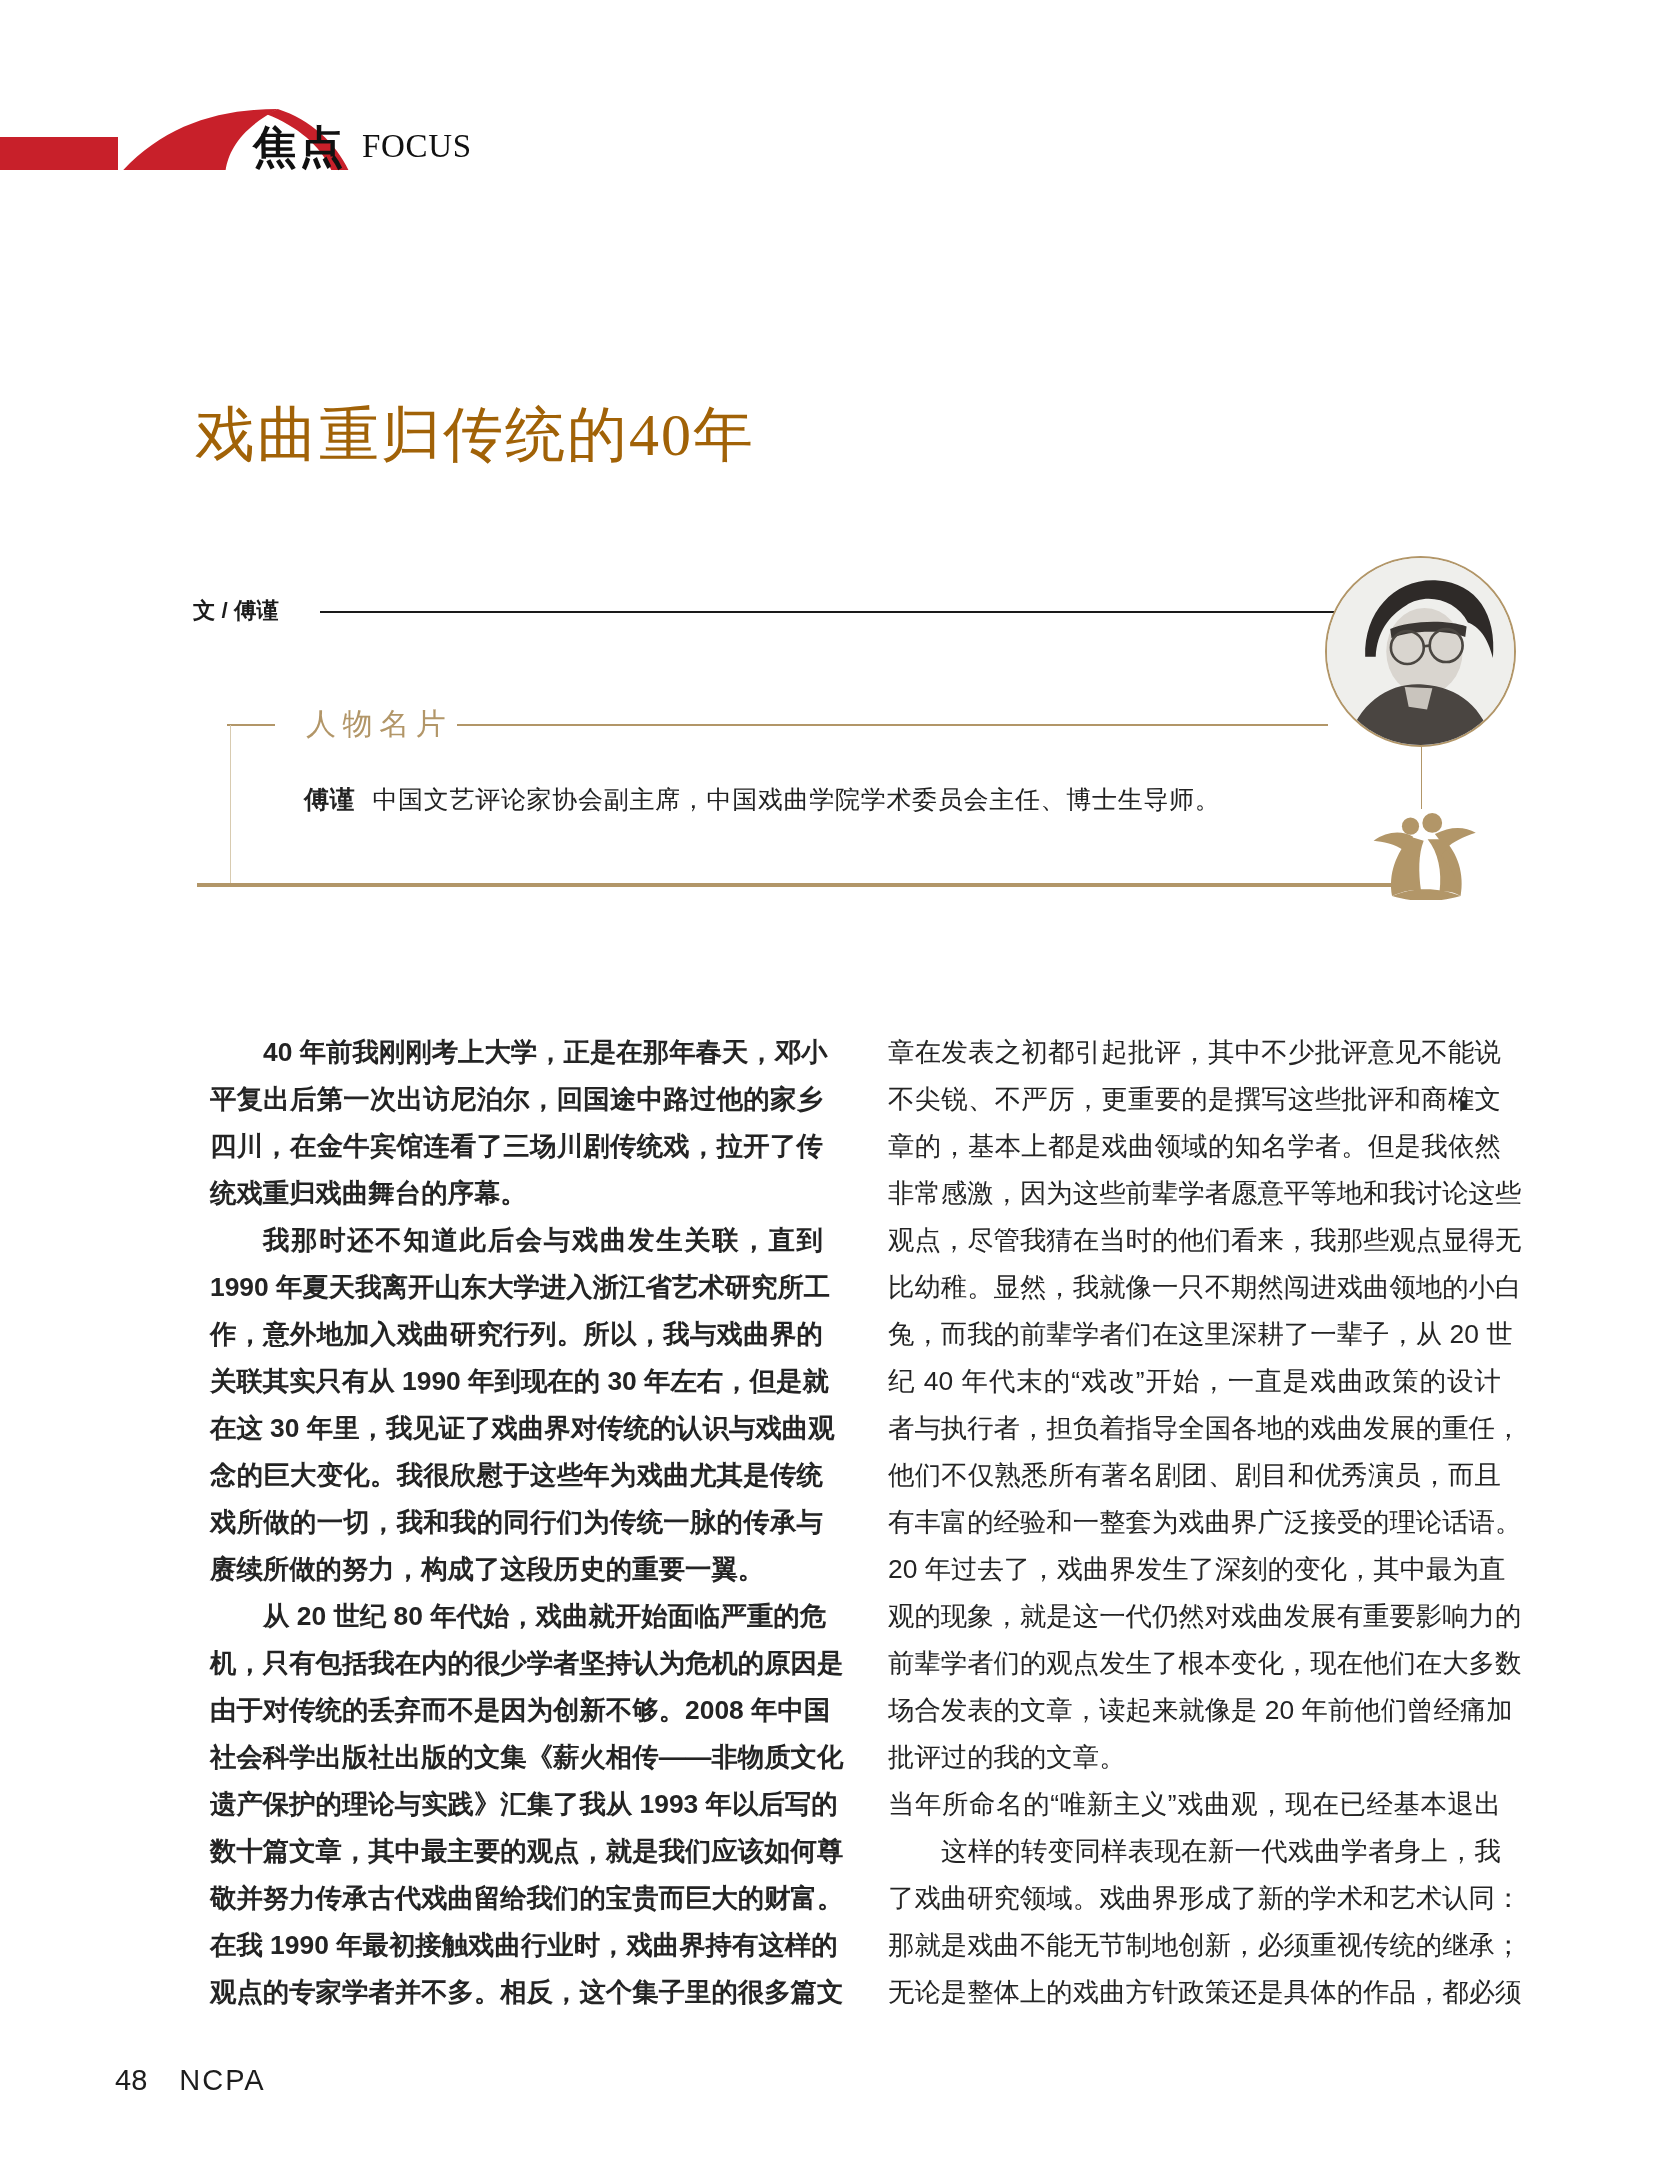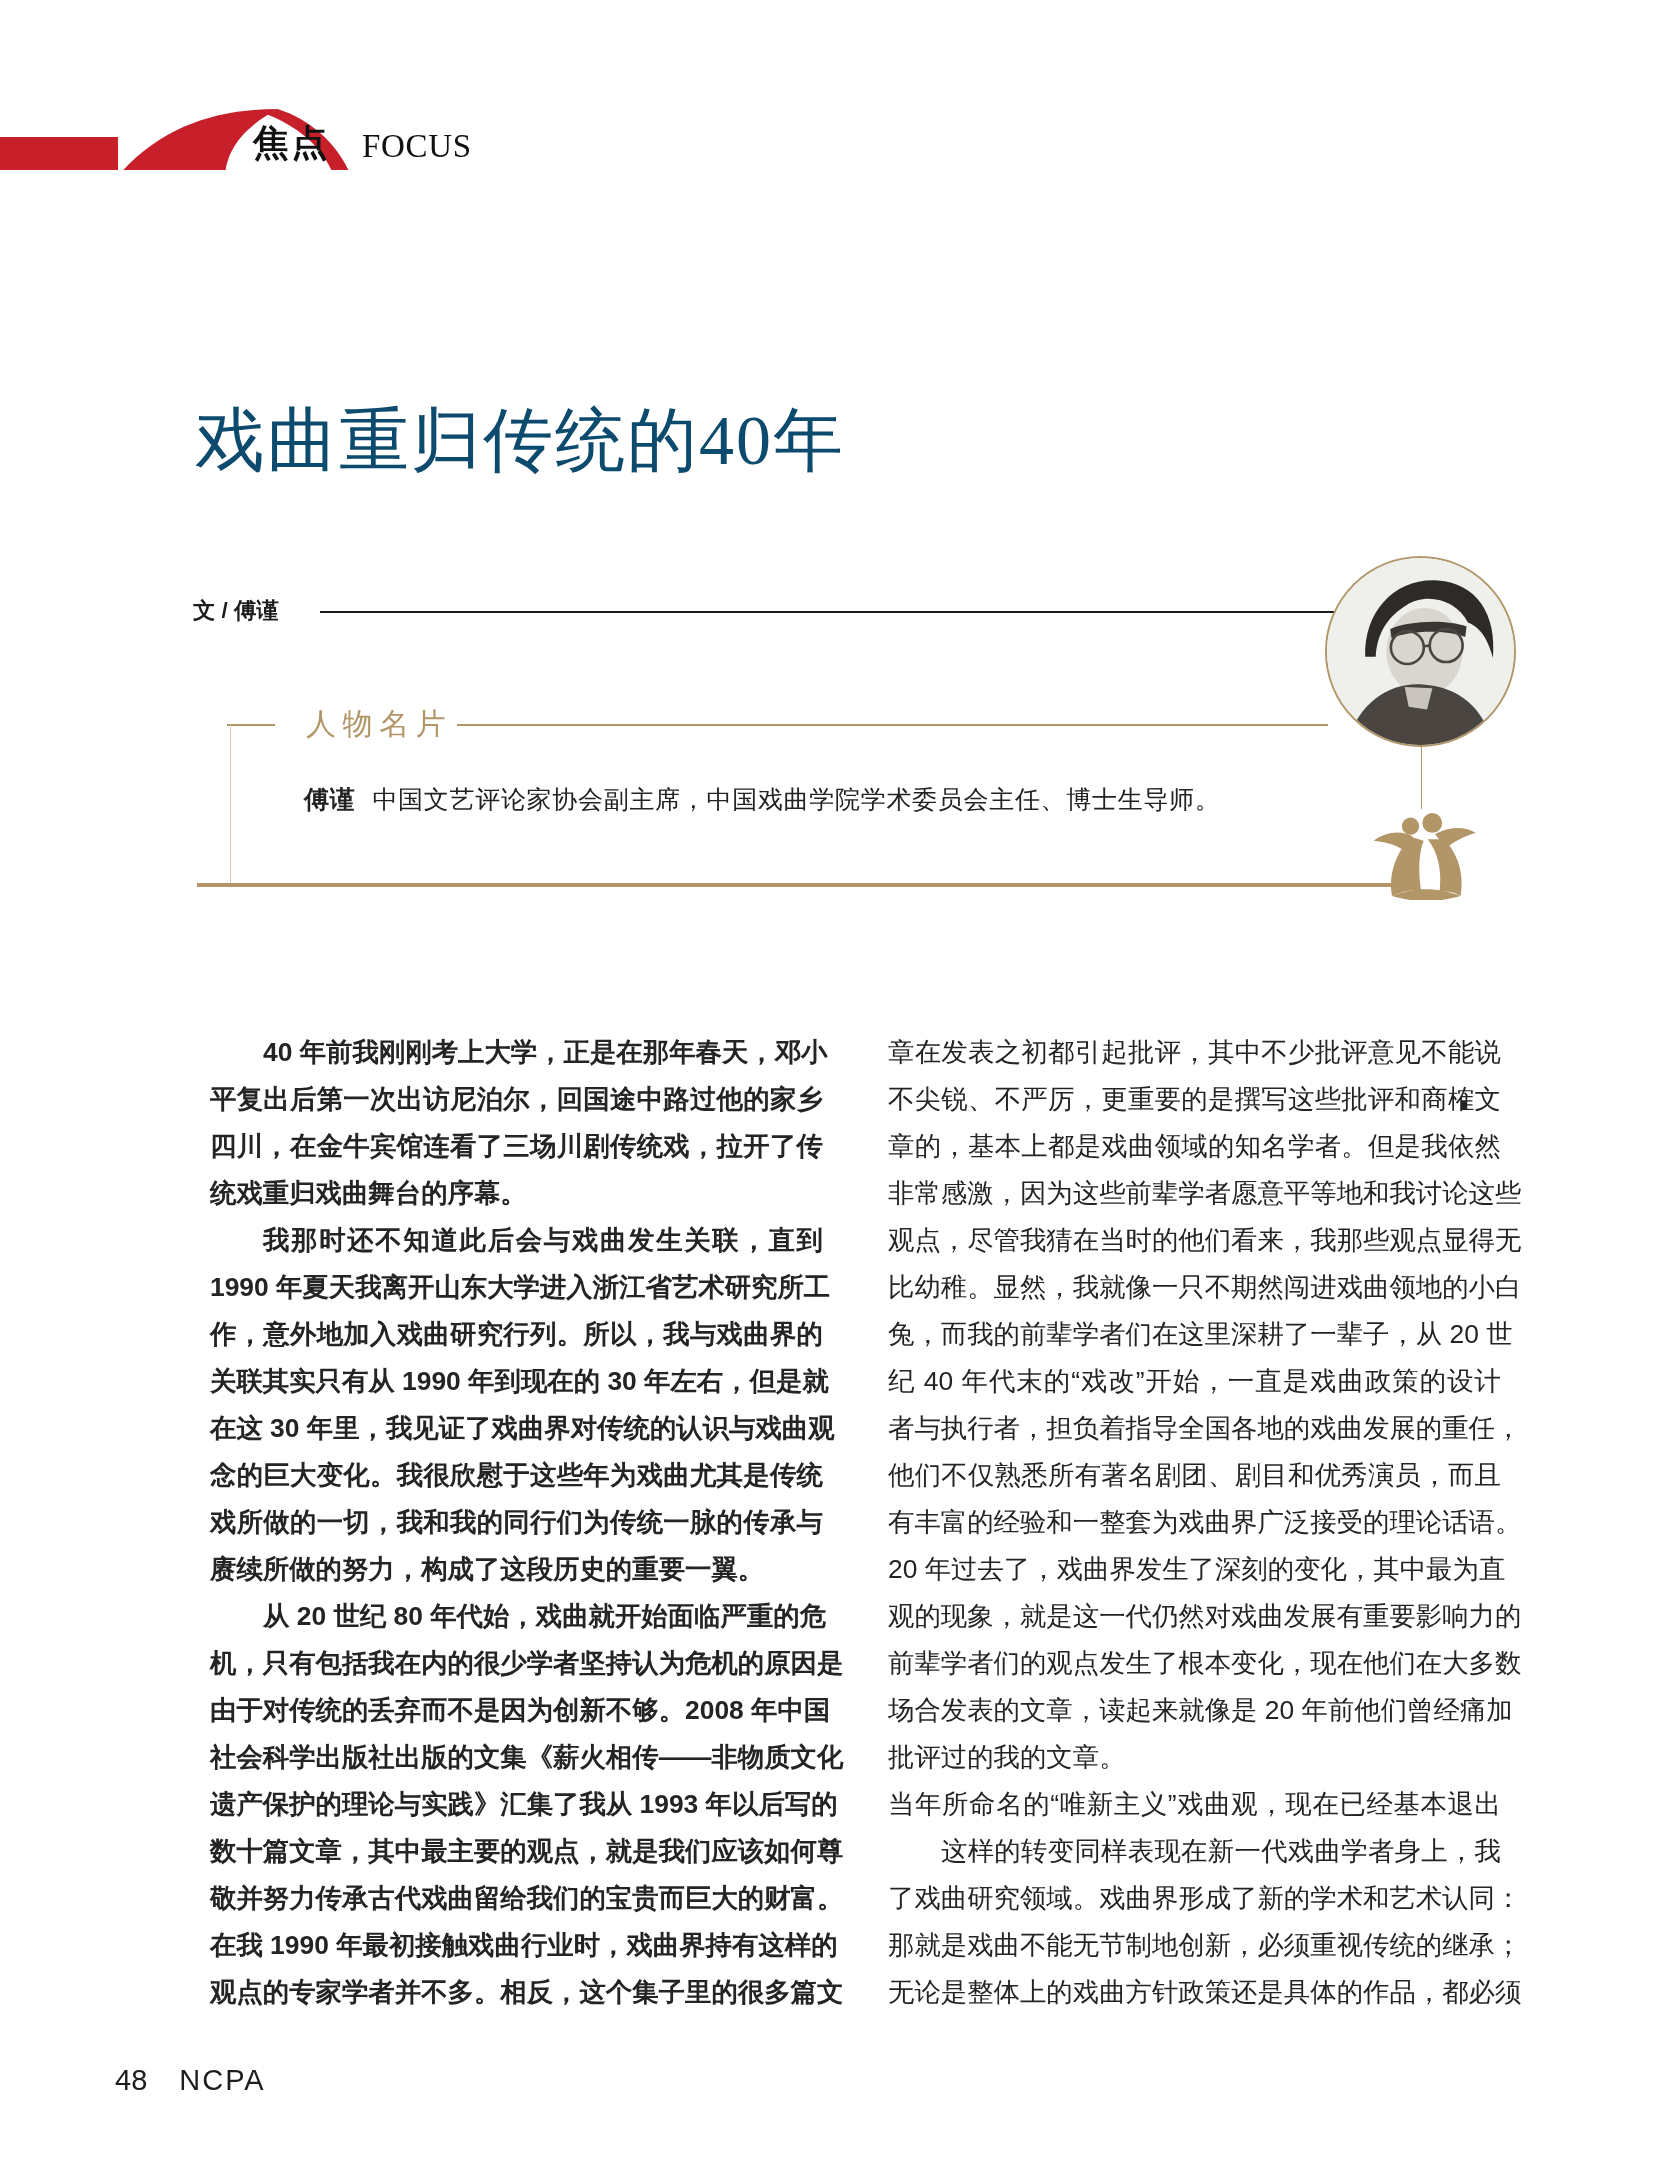--- a/index.html
+++ b/index.html
@@ -8,27 +8,27 @@
     width:1676px;height:2183px;
     margin:0 auto;
     background:#ffffff;
     overflow:hidden;
     font-family:"Liberation Sans",sans-serif;
     color:#222;
   }
   
   .banner-bar{position:absolute;left:0;top:137px;width:118px;height:33px;background:#c8202a;}
   .banner-swoosh{position:absolute;left:118px;top:109px;width:239px;height:63px;}
-  .banner-cn{position:absolute;left:253px;top:123px;font-size:36px;font-weight:bold;color:#111;line-height:1.1;letter-spacing:2.6px;z-index:3;}
+  .banner-cn{position:absolute;left:253px;top:123px;font-size:44px;font-weight:bold;color:#111;line-height:1.1;letter-spacing:2.6px;z-index:3;}
   .banner-en{position:absolute;left:362px;top:128px;font-family:"Liberation Serif",serif;font-size:33px;color:#111;line-height:1.1;letter-spacing:0.7px;z-index:3;}
   
   .article-title{
     position:absolute;left:195px;top:404px;
     font-family:"Liberation Serif",serif;font-weight:normal;
-    font-size:70px;line-height:1.05;color:#0c4a6e;letter-spacing:2px;margin:0;
+    font-size:60px;line-height:1.05;color:#a16207;letter-spacing:2px;margin:0;
   }
   .byline{position:absolute;left:193px;top:595px;font-size:22.4px;color:#1c1c1c;font-weight:bold;}
   .byline-rule{position:absolute;left:320px;top:611px;width:1027px;height:2px;background:#1a1a1a;}
   
   .portrait{
     position:absolute;left:1325px;top:556px;width:187px;height:187px;
     border:2px solid #b29668;border-radius:50%;overflow:hidden;background:#efefed;
   }
   .portrait svg{display:block;width:100%;height:100%;}
   .photo-stem{position:absolute;left:1421px;top:747px;width:1.3px;height:62px;background:#b29668;}

